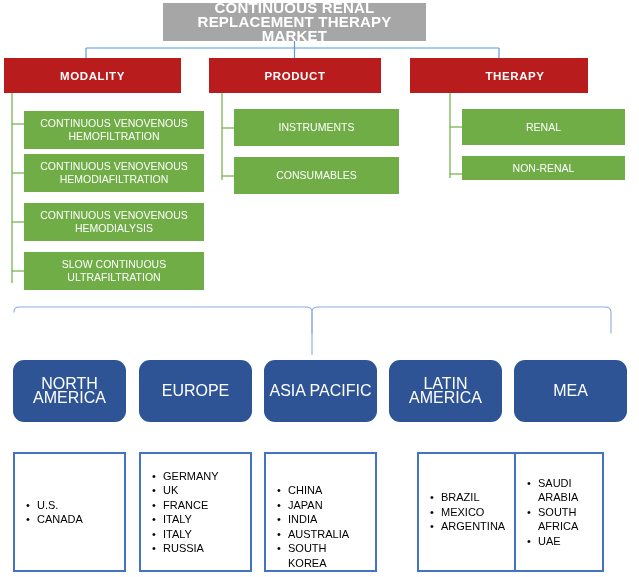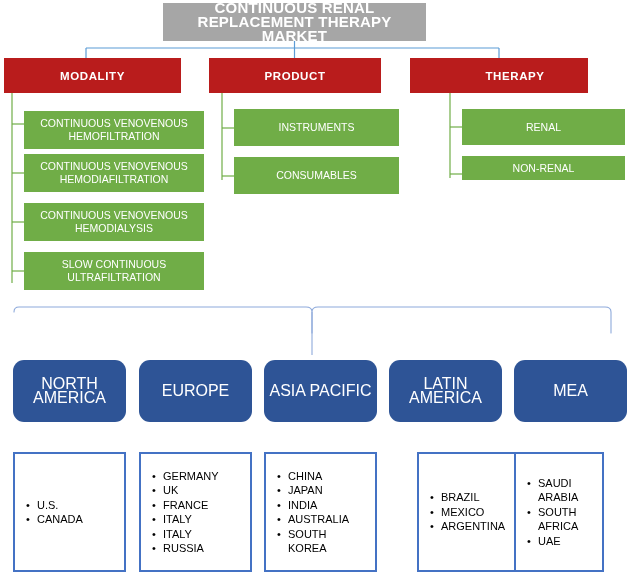--- a/index.html
+++ b/index.html
@@ -197,21 +197,21 @@
   <div class="list-box" style="left:139px; width:113px;">
     <ul>
         <li>GERMANY</li>
         <li>UK</li>
         <li>FRANCE</li>
         <li>ITALY</li>
         <li>ITALY</li>
         <li>RUSSIA</li>
       </ul>
   </div>
-  <div class="list-box" style="left:264px; width:113px;">
+  <div class="list-box" style="left:264px; width:113px;align-items:flex-end;">
     <ul>
         <li>CHINA</li>
         <li>JAPAN</li>
         <li>INDIA</li>
         <li>AUSTRALIA</li>
         <li>SOUTH
 KOREA</li>
       </ul>
   </div>
   <div class="list-box" style="left:389px; width:113px;margin-left:28px;">

